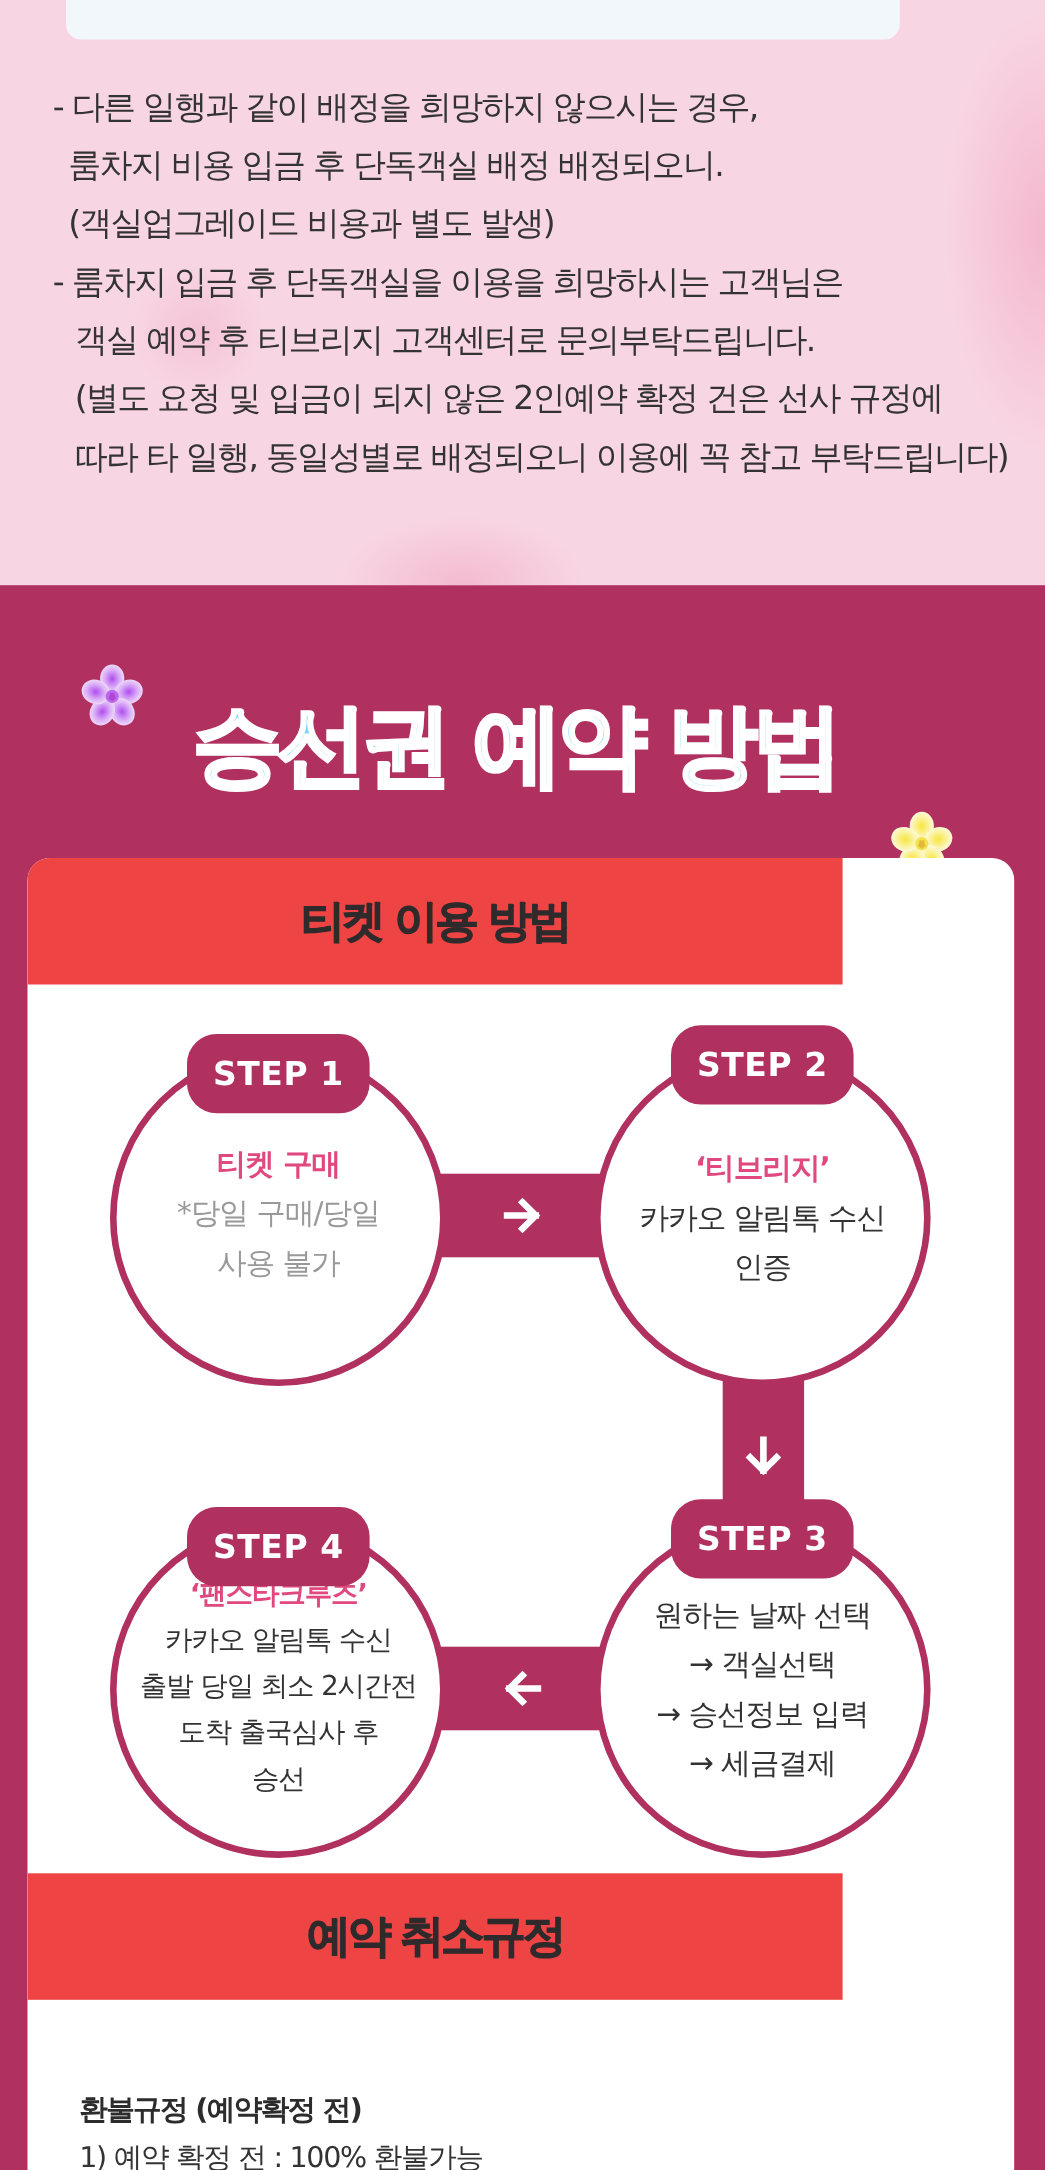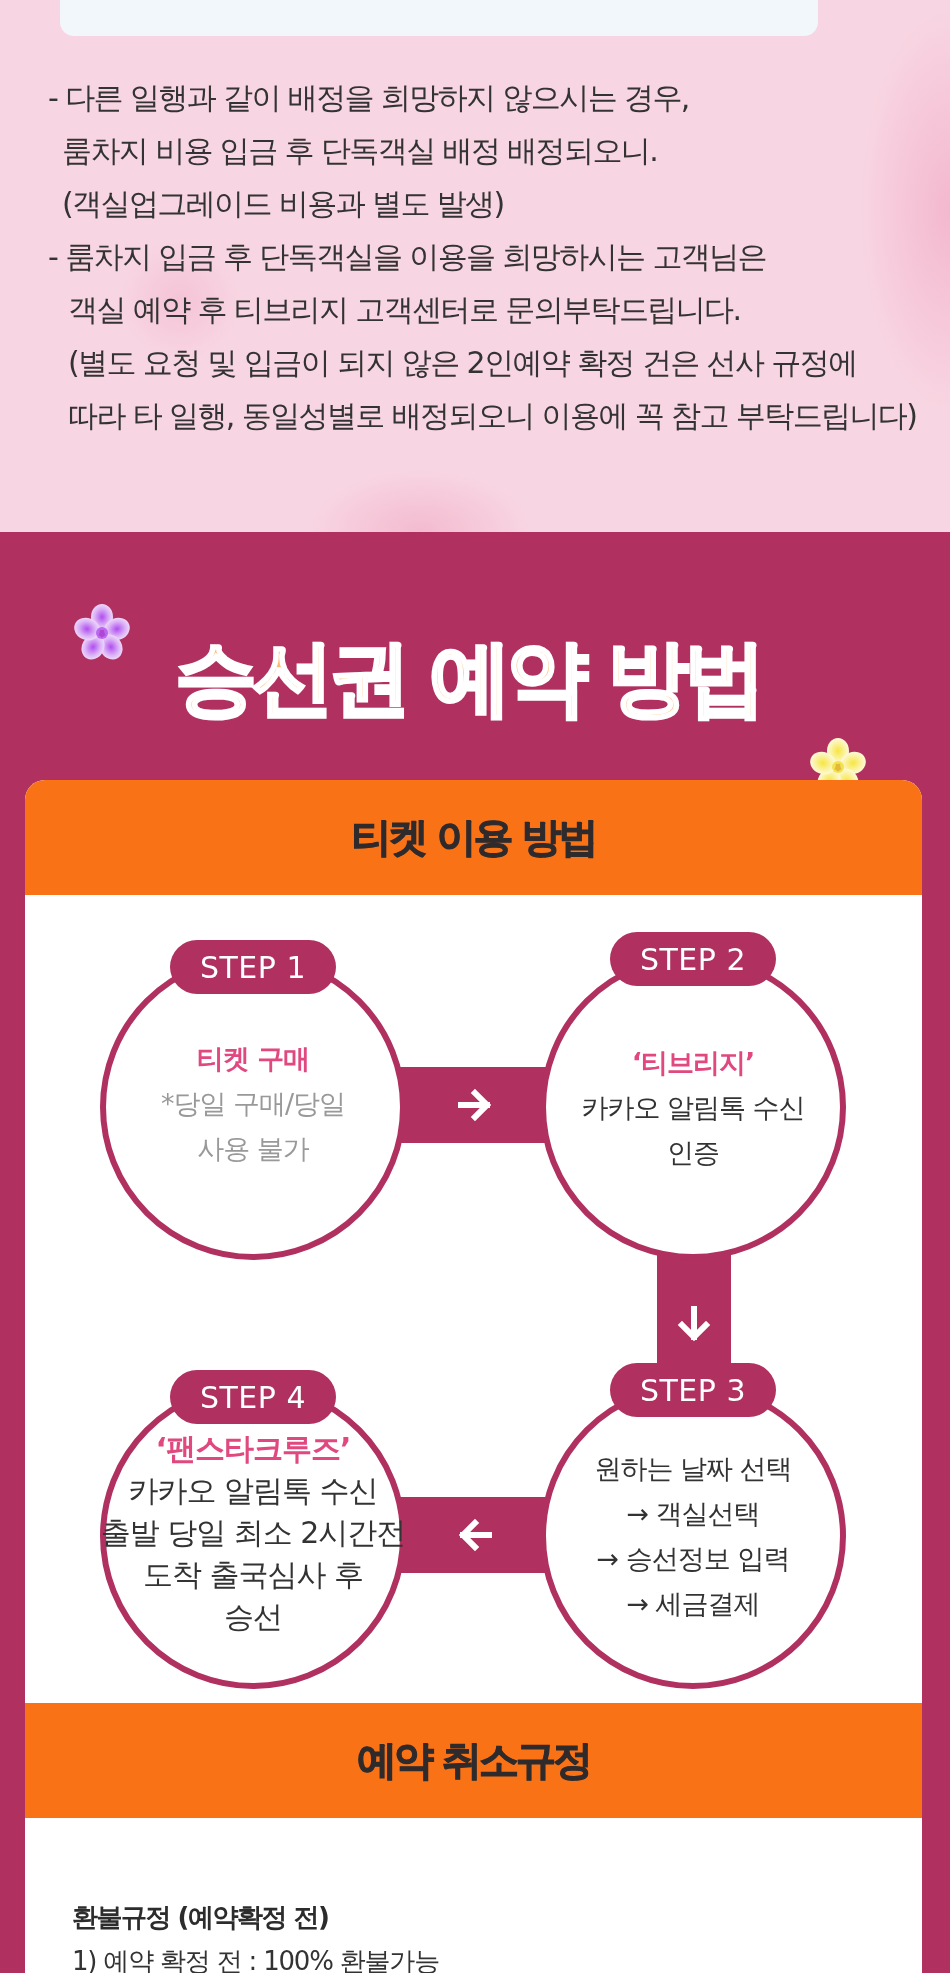--- a/index.html
+++ b/index.html
@@ -20,54 +20,54 @@
   }
   .notice { position: absolute; left: 48px; top: 78px; width: 860px; }
   .notice-line {
     position: absolute; left: 0; white-space: nowrap;
     font-size: 30px; color: #333; letter-spacing: -1.6px; line-height: 40px; text-align: center;
   }
 
   .main-title {
     position: absolute; left: 0; width: 936px; top: 628px; text-align: center;
     font-family: "DejaVu Sans", sans-serif; font-weight: 900;
-    font-size: 82px; color: #fdba74; letter-spacing: -5px; line-height: 100px;
+    font-size: 82px; color: #7dd3fc; letter-spacing: -5px; line-height: 100px;
     -webkit-text-stroke: 3px #ffffff;
   }
   .flower { position: absolute; width: 60px; height: 60px; }
 
   .card {
     position: absolute; left: 25px; top: 780px; width: 897px; height: 1260px;
     background: #ffffff; border-radius: 20px 20px 0 0; overflow: hidden;
   }
   .card-header {
-    position: absolute; left: 0; width: 897px; height: 115px; background: #f97316;
+    position: absolute; left: 0; width: 741px; height: 115px; background: #ef4444;
     display: flex; align-items: center; justify-content: center;
   }
   .card-header span {
     font-weight: 900; font-size: 40px; color: #2f2a2b; letter-spacing: -3px;
     -webkit-text-stroke: 1px #2f2a2b;
   }
 
   .circle {
     position: absolute; width: 306px; height: 306px; border-radius: 50%;
     border: 6px solid #b0305f; background: #fff; z-index: 2;
     display: flex; flex-direction: column; align-items: center; justify-content: center;
     text-align: center;
   }
   .step-badge {
-    position: absolute; width: 166px; height: 54px; border-radius: 27px;
-    background: #b0305f; color: #fff; font-weight: normal; font-size: 30px;
+    position: absolute; width: 166px; height: 72px; border-radius: 27px;
+    background: #b0305f; color: #fff; font-weight: bold; font-size: 30px;
     display: flex; align-items: center; justify-content: center; z-index: 3;
     letter-spacing: 0.5px;
   }
   .c-line { font-size: 27px; line-height: 45px; color: #333; letter-spacing: -1px; white-space: nowrap; }
   .c-line.accent { color: #e0487f; font-weight: bold; }
   .c-line.muted { color: #999999; }
-  .c-line.sm { font-size: 30px; line-height: 42px; }
+  .c-line.sm { font-size: 25px; line-height: 42px; }
 
   .connector { position: absolute; background: #b0305f; z-index: 1; display: flex; align-items: center; justify-content: center; }
   .connector svg { display: block; }
 
   .policy-title {
     position: absolute; left: 47px; font-weight: bold; font-size: 26px; color: #2c2c2c; letter-spacing: -1.5px;
   }
   .policy-line {
     position: absolute; left: 47px; font-size: 26px; color: #333; letter-spacing: -1.2px; white-space: nowrap;
   }

